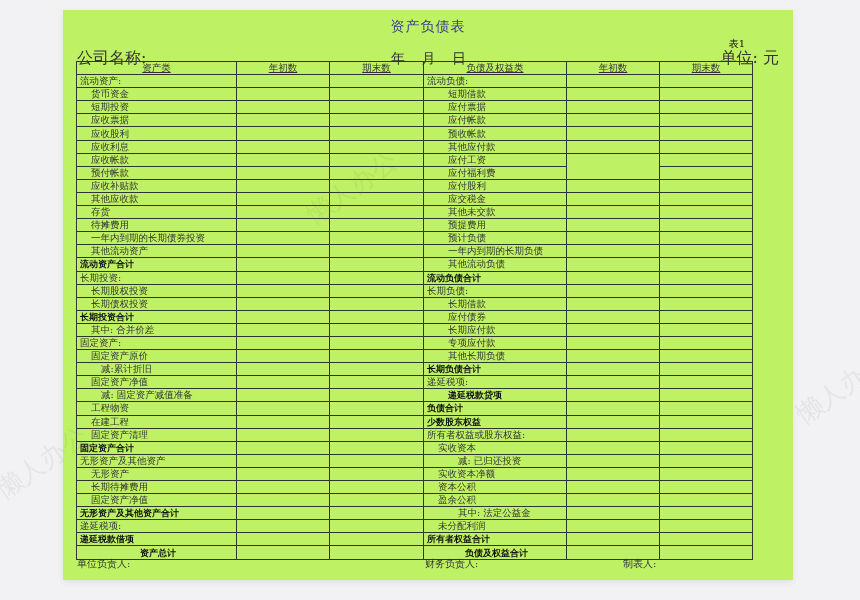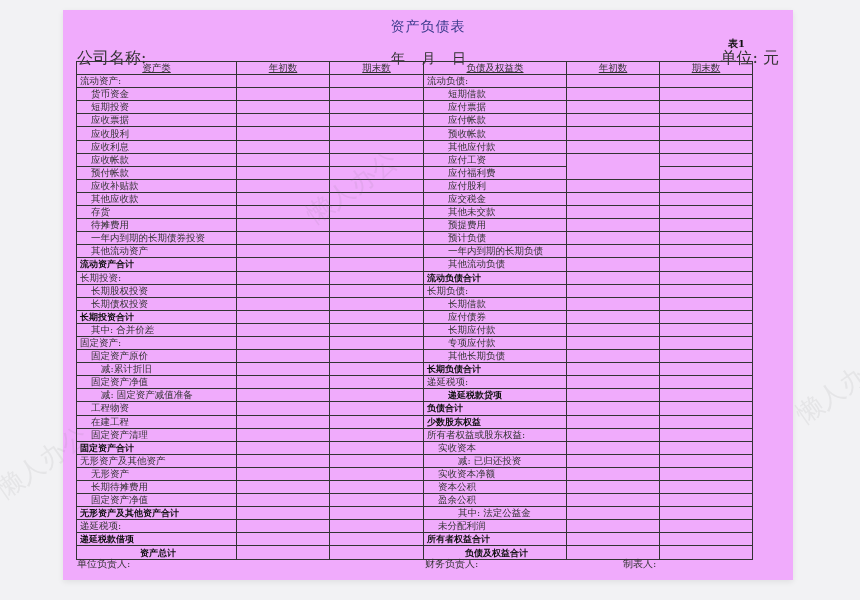--- a/index.html
+++ b/index.html
@@ -5,29 +5,29 @@
   html, body { margin:0; padding:0; }
   body {
     width:860px; height:600px; overflow:hidden;
     background:#f2f2f4;
     font-family:"DejaVu Serif","Liberation Serif",serif;
     color:#333;
     position:relative;
   }
   .page {
     position:absolute; left:63px; top:10px; width:730px; height:570px;
-    background:#f0abfc;
+    background:#bef264;
     box-shadow:0 2px 6px rgba(0,0,0,0.08);
   }
   .title {
     position:absolute; left:0; width:100%; top:8px; text-align:center;
     font-size:14px; color:#3b3b8c; letter-spacing:1px;
   }
   .table-no {
-    position:absolute; right:48px; top:27px; font-size:10px; font-weight:bold; color:#111;
+    position:absolute; right:48px; top:27px; font-size:10px; font-weight:normal; color:#111;
   }
   .company {
     position:absolute; left:14px; top:38px; font-size:16px; color:#333;
   }
   .date {
     position:absolute; left:328px; top:40px; font-size:14px; color:#333; word-spacing:12px;
   }
   .unit {
     position:absolute; right:14px; top:38px; font-size:16px; color:#333;
   }

